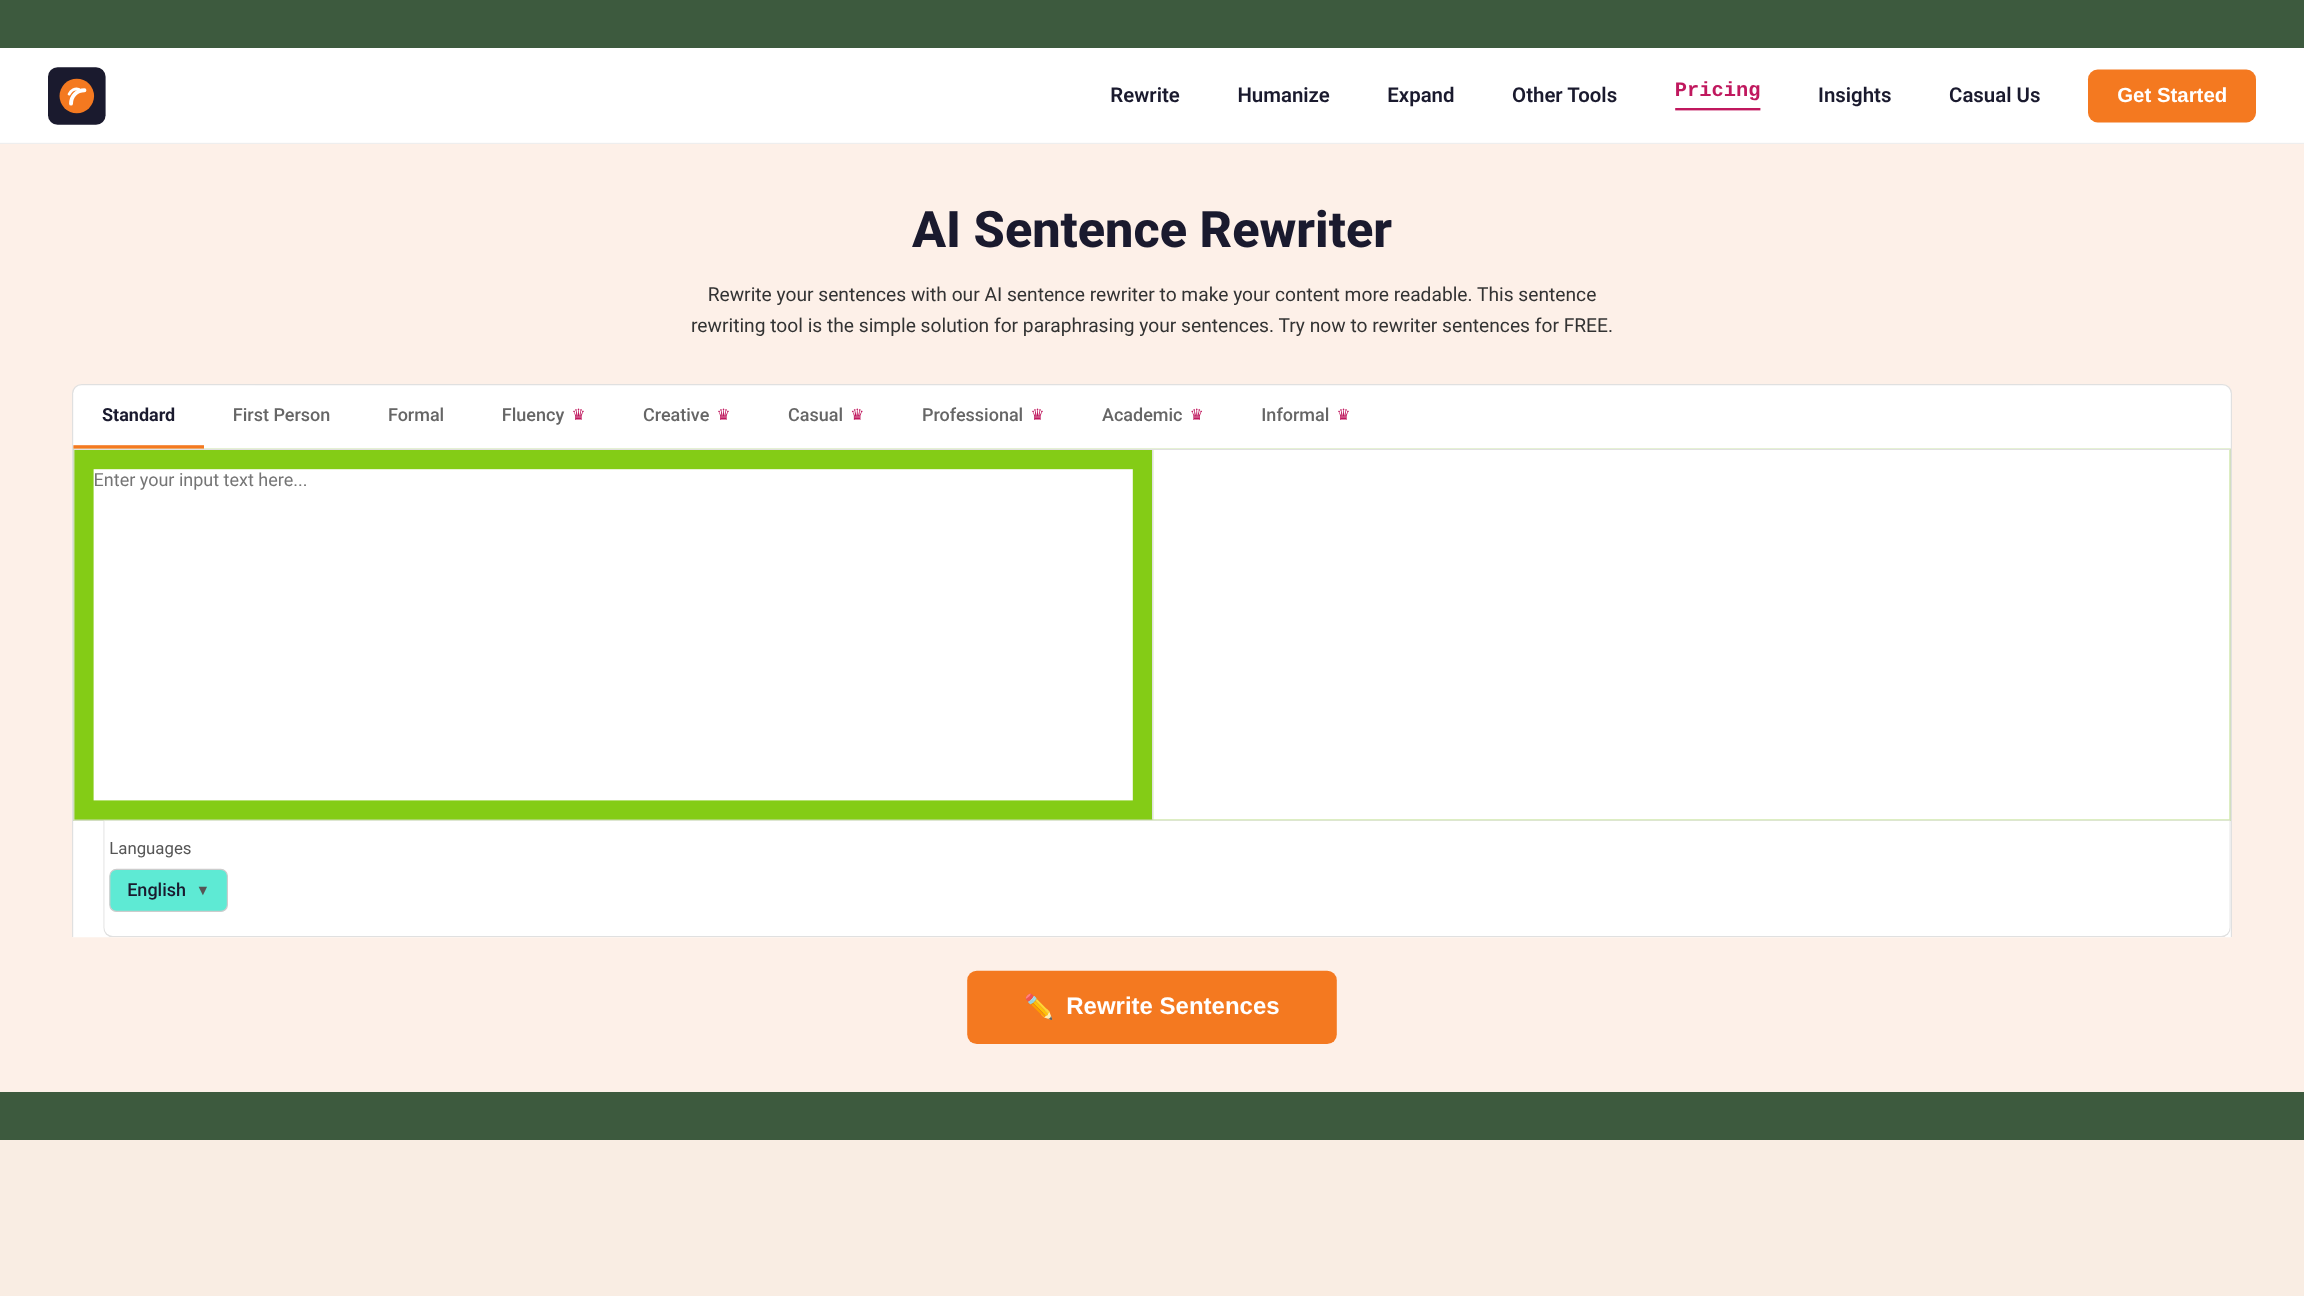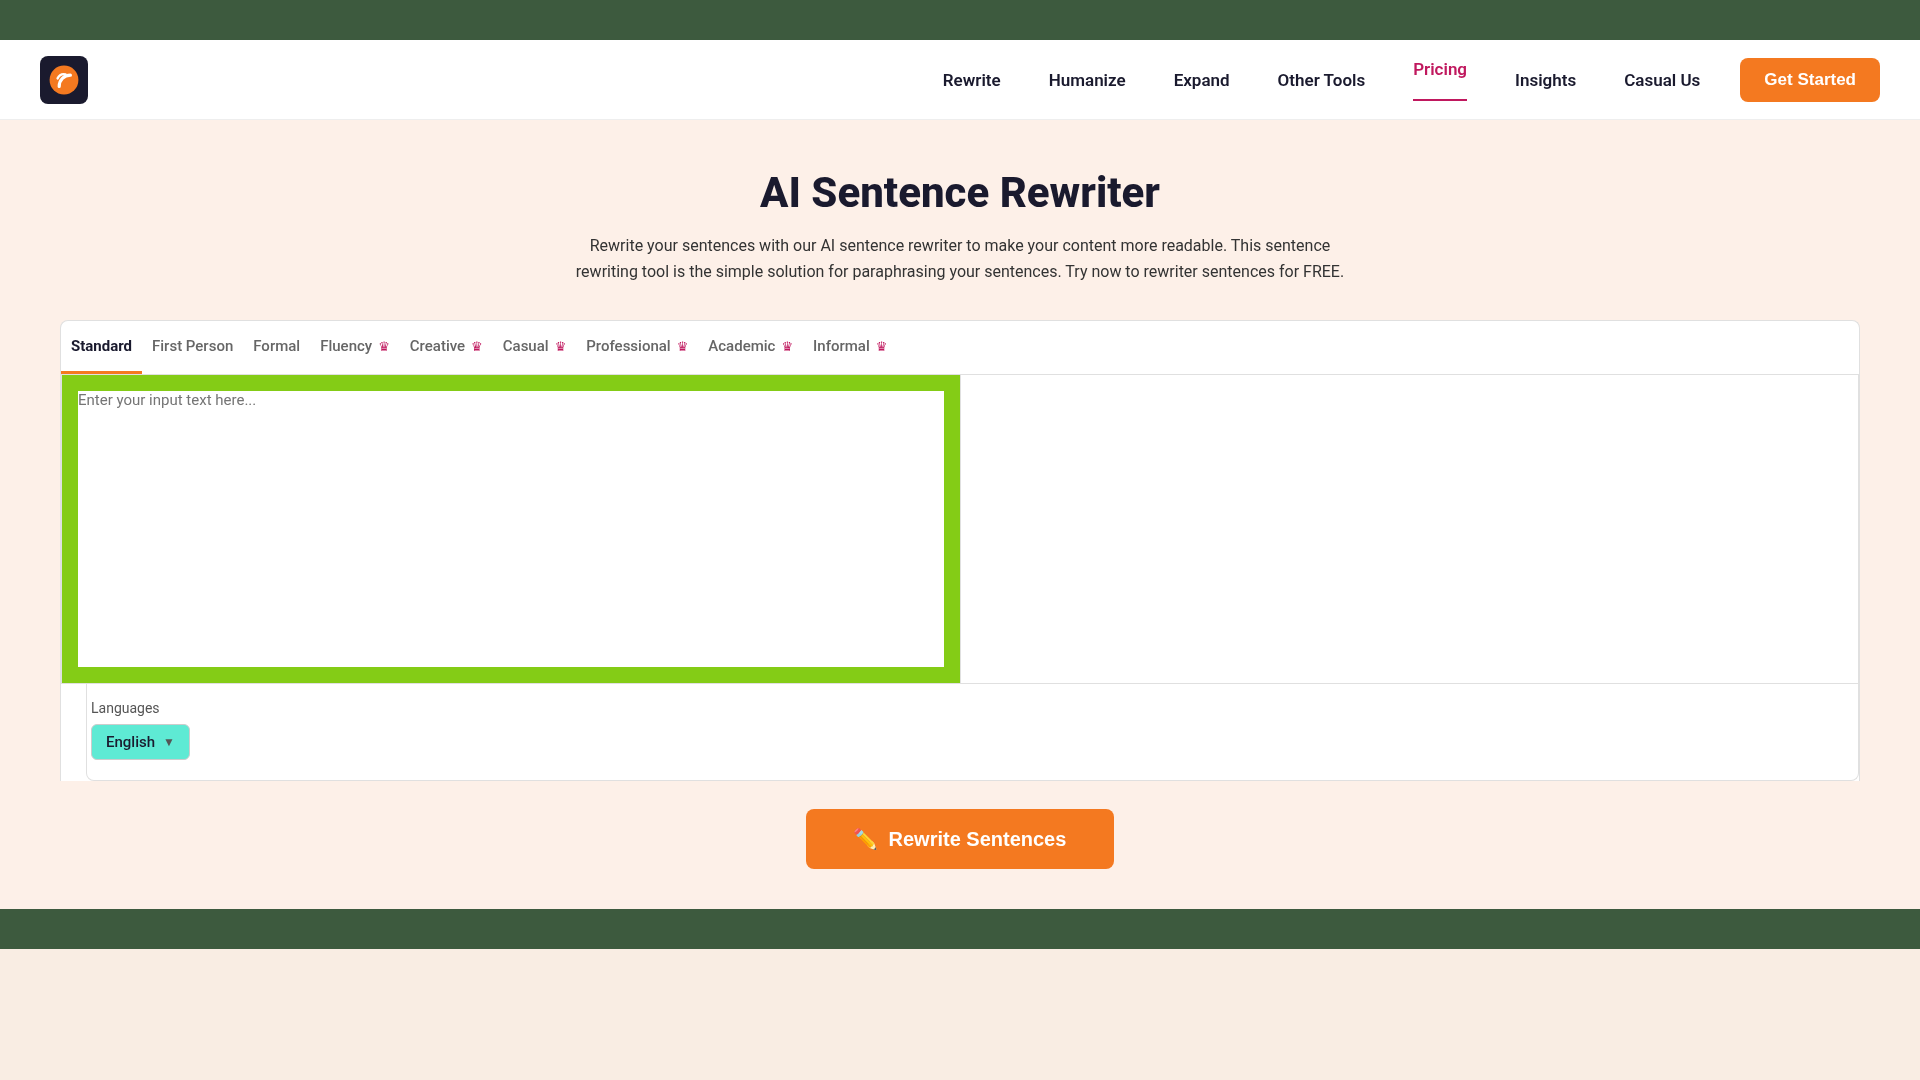--- a/index.html
+++ b/index.html
@@ -49,21 +49,22 @@
     .nav-item {
       font-size: 17px;
       font-weight: 600;
       color: #1a1a2e;
       cursor: pointer;
       text-decoration: none;
     }
     .nav-item.active {
       color: #c0185e;
       border-bottom: 2px solid #c0185e;
-      padding-bottom: 20px;
+      padding-bottom: 4px;
+      font-family: Liberation Mono, monospace;
     }
     .get-started-btn {
       background: #f47920;
       color: #fff;
       border: none;
       border-radius: 8px;
       padding: 12px 24px;
       font-size: 17px;
       font-weight: 700;
       cursor: pointer;
@@ -97,21 +98,21 @@
       border-radius: 8px 8px 0 0;
       border: 1px solid #e0e0e0;
       border-bottom: none;
     }
     .tabs {
       display: flex;
       align-items: stretch;
       overflow-x: auto;
     }
     .tab {
-      padding: 16px 10px;
+      padding: 16px 24px;
       font-size: 15px;
       font-weight: 500;
       color: #666;
       cursor: pointer;
       white-space: nowrap;
       border-bottom: 3px solid transparent;
       display: flex;
       align-items: center;
       gap: 6px;
     }

